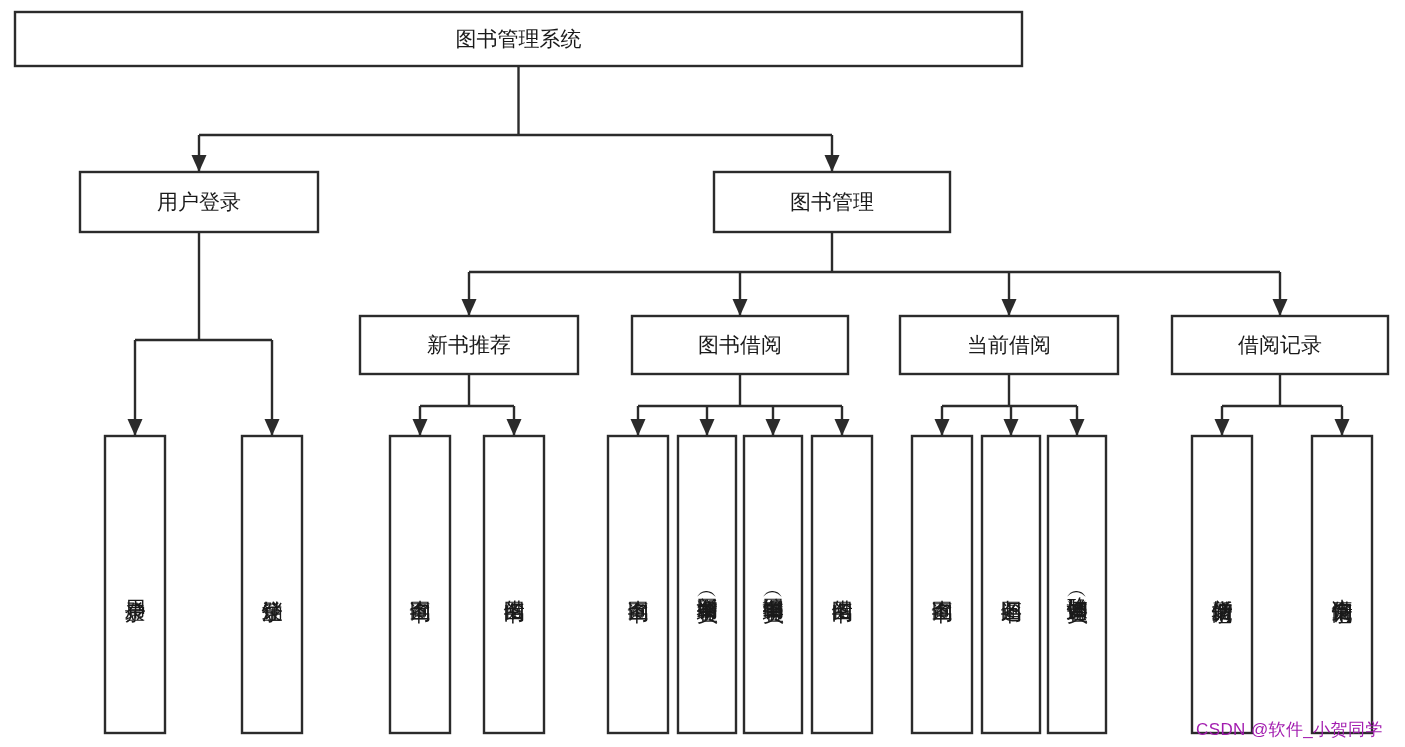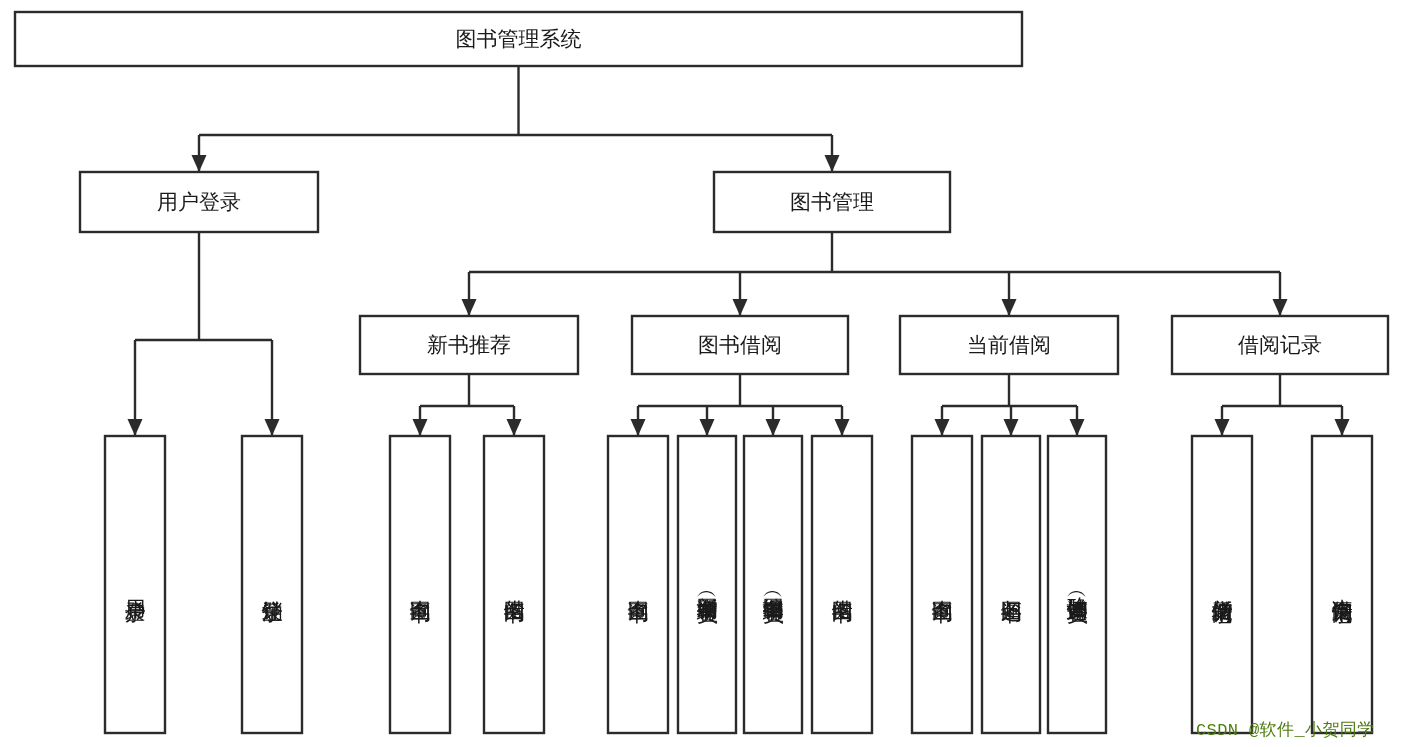--- a/index.html
+++ b/index.html
@@ -60,23 +60,23 @@
     color: #1a1a1a;
     letter-spacing: 1px;
     display: flex;
     align-items: center;
     justify-content: center;
     white-space: nowrap;
     pointer-events: none;
   }
   .watermark {
     position: absolute;
-    font-family: Liberation Mono, monospace;
+    font-family: Liberation Sans, sans-serif;
     font-size: 17px;
-    color: #4d7c0f;
+    color: #a21caf;
     white-space: nowrap;
     letter-spacing: 0.4px;
   }
 </style>
 </head>
 <body>
 
 <div id="diagram-root">
   <svg class="diagram" viewBox="0 0 1405 747">
     <g id="connectors-layer">

